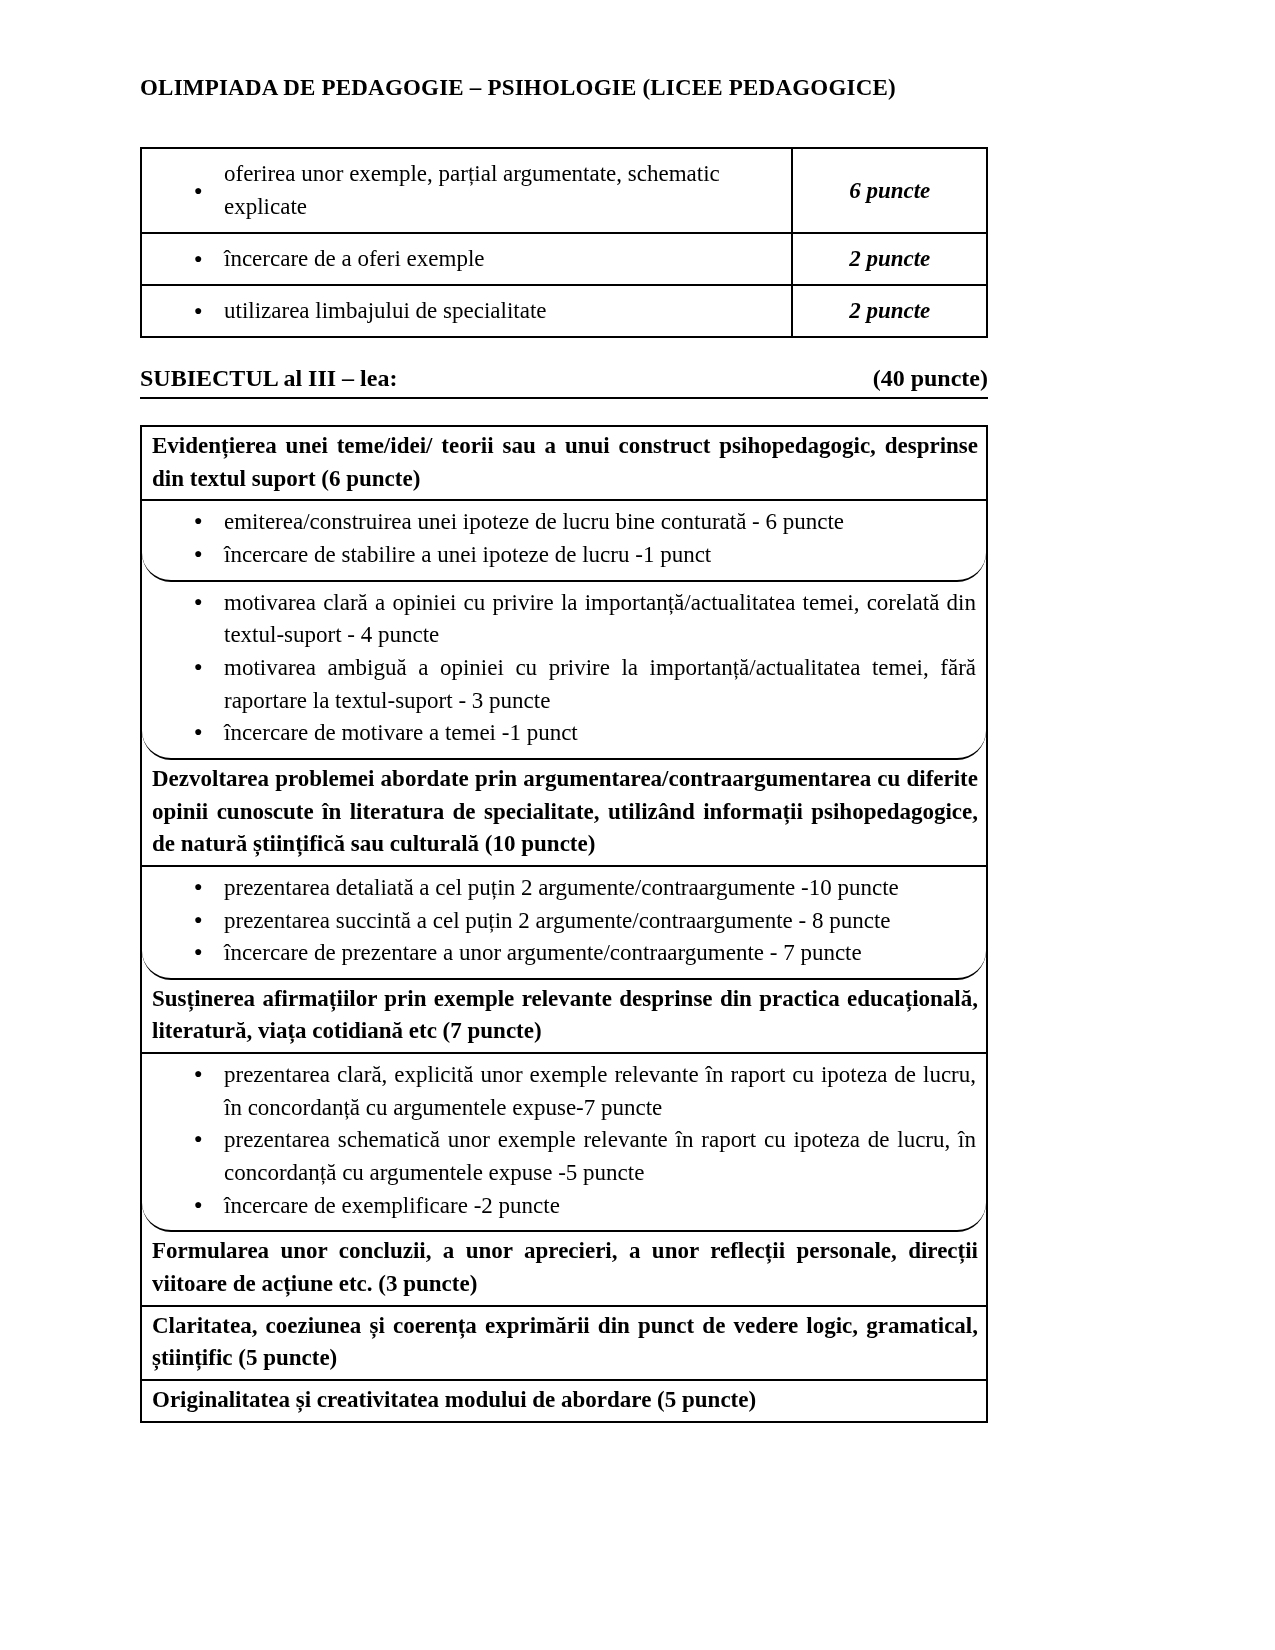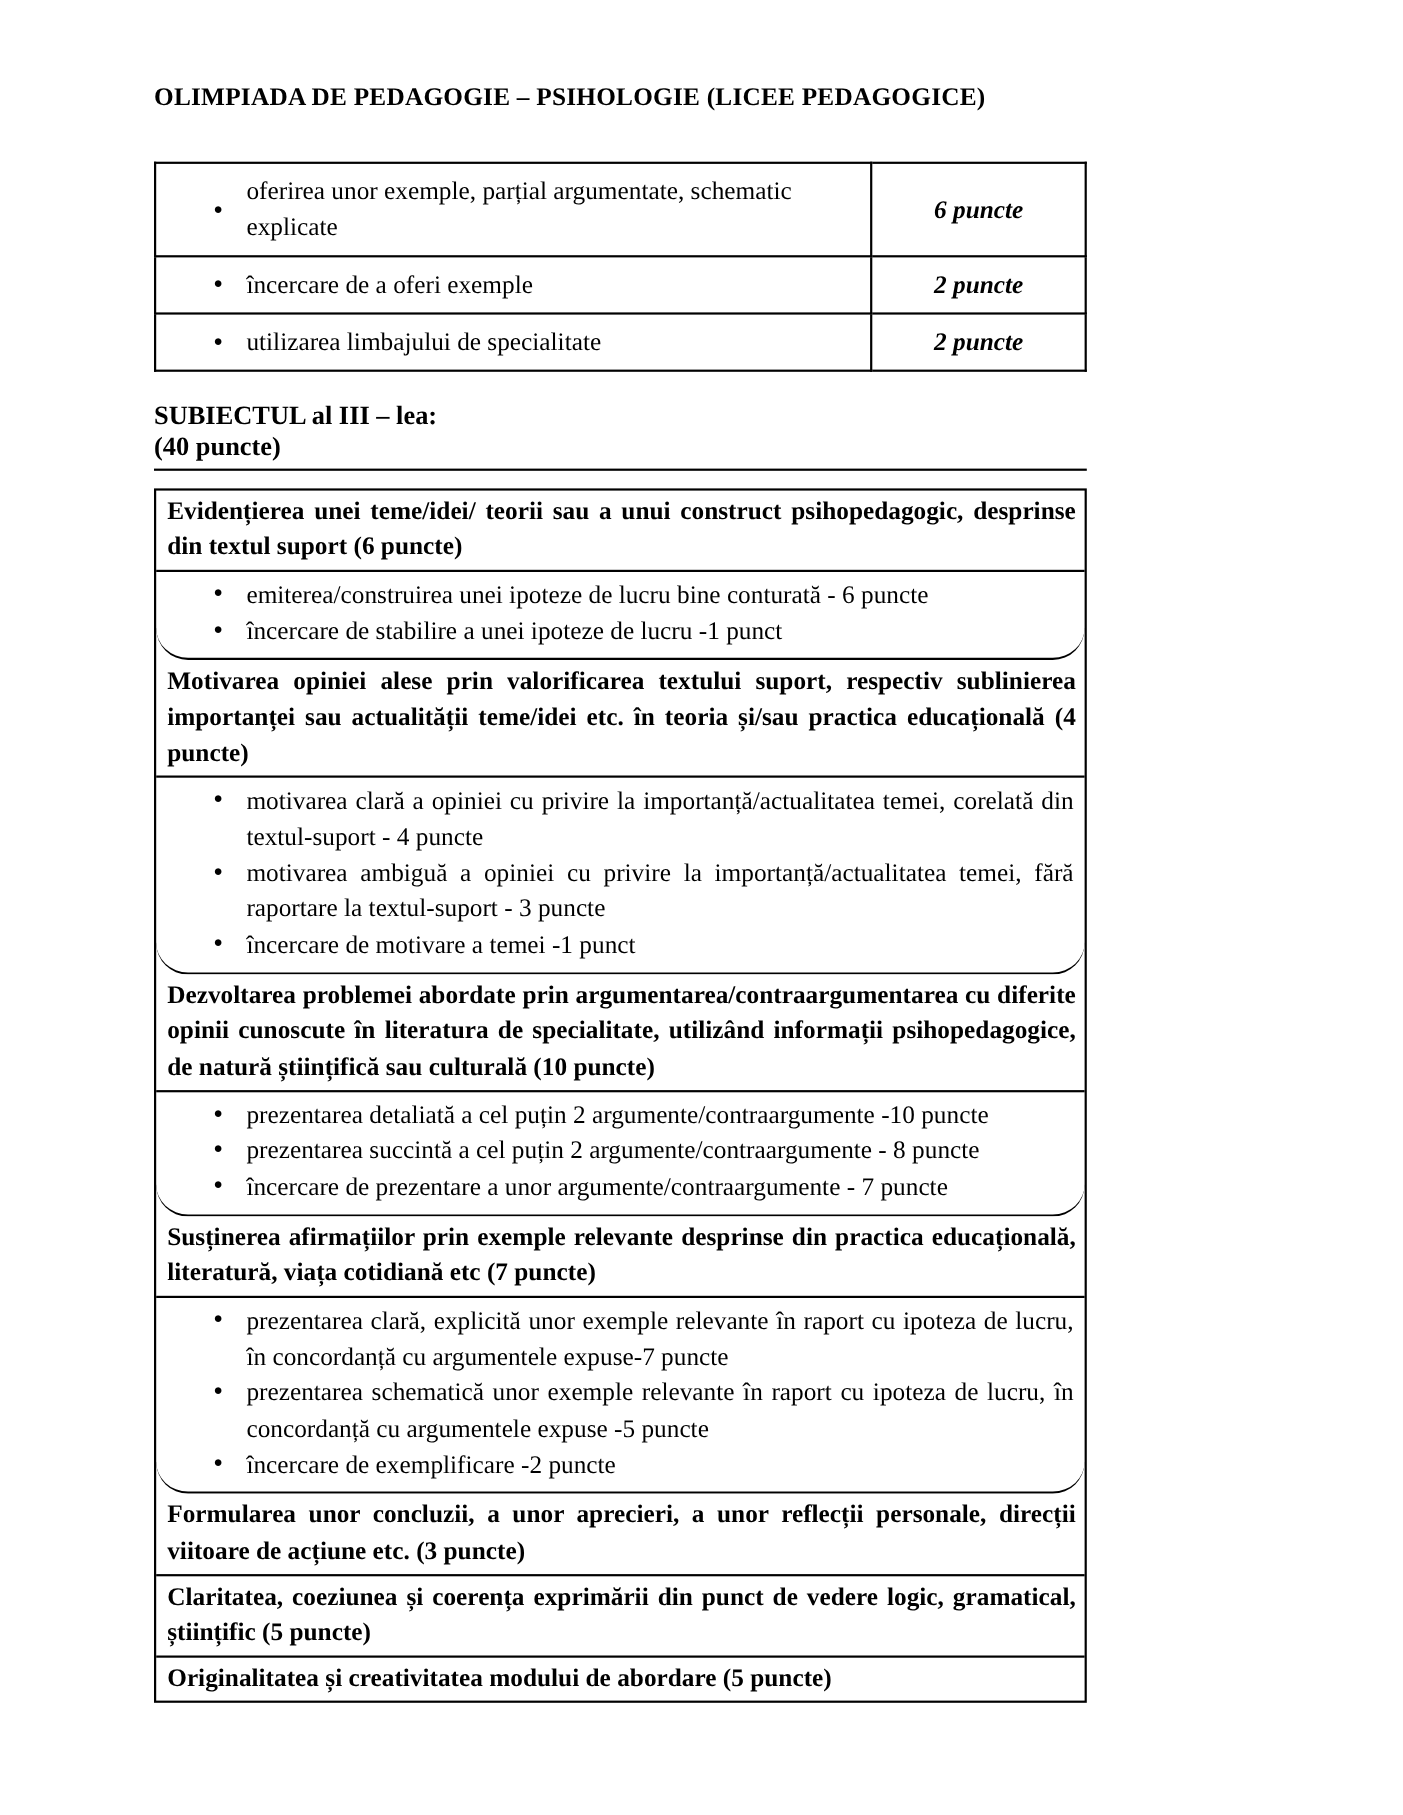--- a/index.html
+++ b/index.html
@@ -64,26 +64,25 @@
   .subject-line {
     margin-top: 26px;
     display: flex;
     justify-content: space-between;
     align-items: baseline;
     font-weight: bold;
     font-size: 24px;
     line-height: 1.2;
     border-bottom: 2px solid #000;
     padding-bottom: 4px;
-    flex-direction: column;
   }
 
   
   .rubric {
-    margin-top: 16px;
+    margin-top: 26px;
     border: 2px solid #000;
     font-size: 23px;
   }
   .rubric .section-header {
     font-weight: bold;
     text-align: justify;
     line-height: 1.42;
     padding: 3px 8px 4px 10px;
     border-bottom: 2px solid #000;
   }
@@ -158,21 +157,20 @@
         <ul class="section-bullets">
 
             <li>emiterea/construirea unei ipoteze de lucru bine conturată - 6 puncte</li>
 
 
             <li>încercare de stabilire a unei ipoteze de lucru -1 punct</li>
           </ul>
       </section>
 
       <section class="rubric-section">
-        <div class="section-header">Motivarea opiniei alese prin valorificarea textului suport, respectiv sublinierea importanței sau actualității teme/idei etc. în teoria și/sau practica educațională (4 puncte)</div>
         <ul class="section-bullets">
 
             <li>motivarea clară a opiniei cu privire la importanță/actualitatea temei, corelată din textul-suport - 4 puncte</li>
 
             <li>motivarea ambiguă a opiniei cu privire la importanță/actualitatea temei, fără raportare la textul-suport - 3 puncte</li>
 
             <li>încercare de motivare a temei -1 punct</li>
           </ul>
       </section>
 

